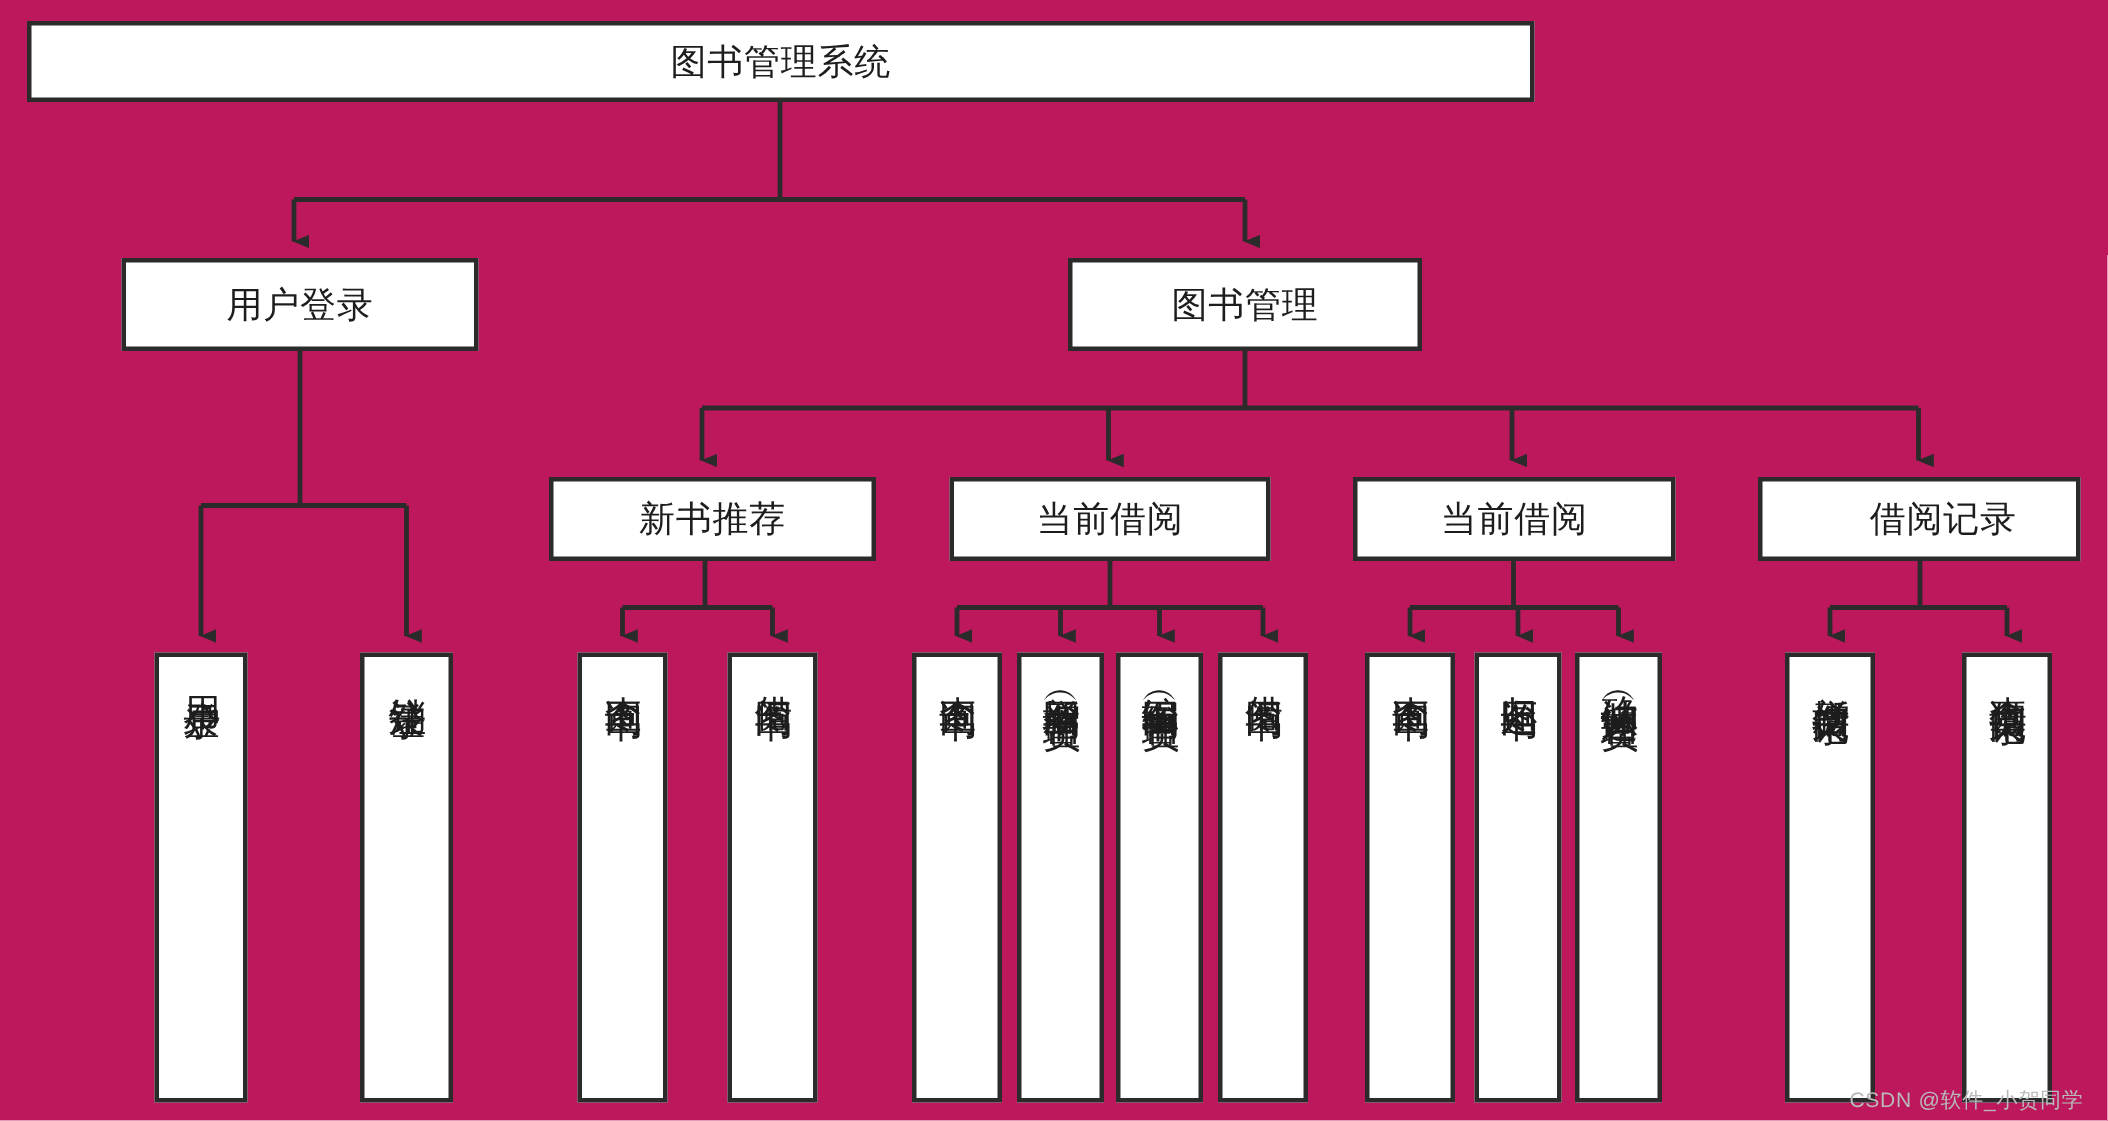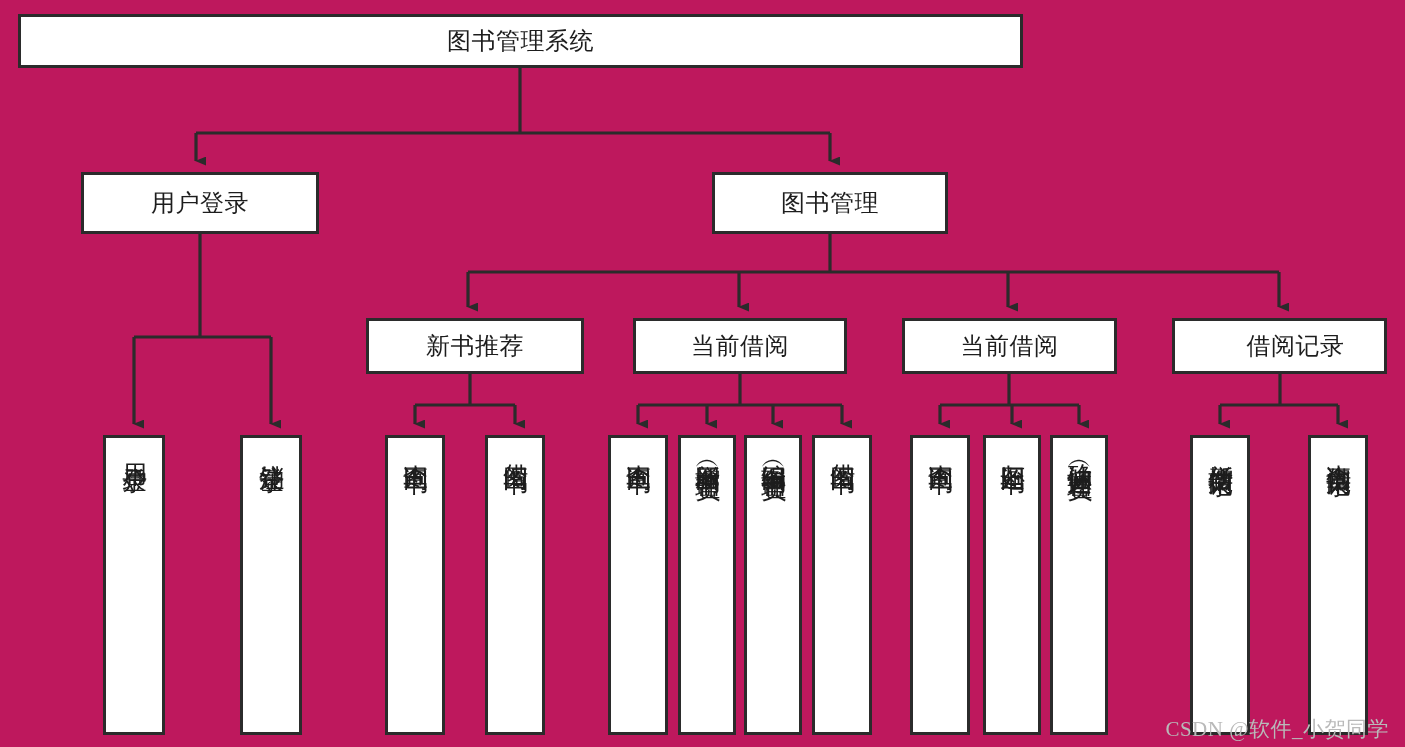--- a/index.html
+++ b/index.html
@@ -58,26 +58,26 @@
     text-orientation: upright;
     font-size: 25px;
     line-height: 1.05;
     letter-spacing: 2px;
     white-space: nowrap;
   }
   .watermark {
     position: absolute;
     right: 16px;
     bottom: 4px;
-    font-size: 21px;
+    font-size: 14px;
     color: #b9b9b9;
     letter-spacing: 0.5px;
     z-index: 5;
     white-space: nowrap;
-    font-family: Liberation Serif, serif;
+    font-family: Liberation Sans, sans-serif;
   }
 </style>
 </head>
 <body>
 
 <div id="canvas">
 
   <svg id="edges" viewBox="0 0 1405 747" xmlns="http://www.w3.org/2000/svg">
     <defs>
       <marker id="arrowhead" markerWidth="9" markerHeight="11" refX="4.5" refY="10.2" orient="auto" markerUnits="userSpaceOnUse">

